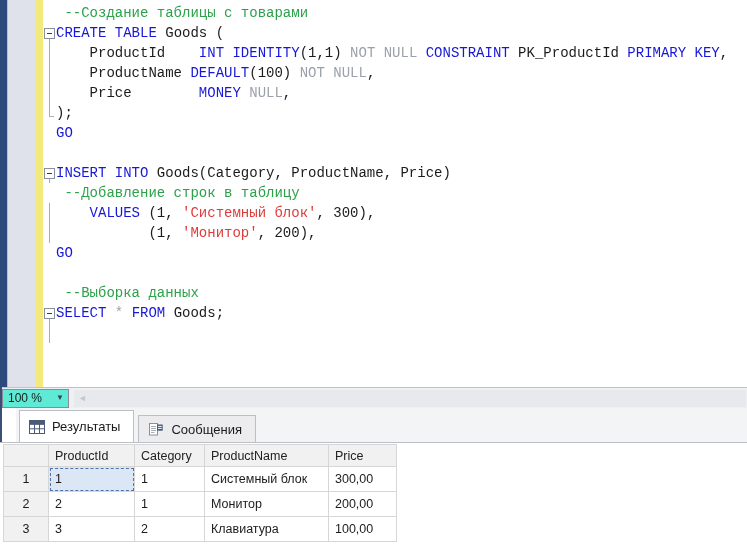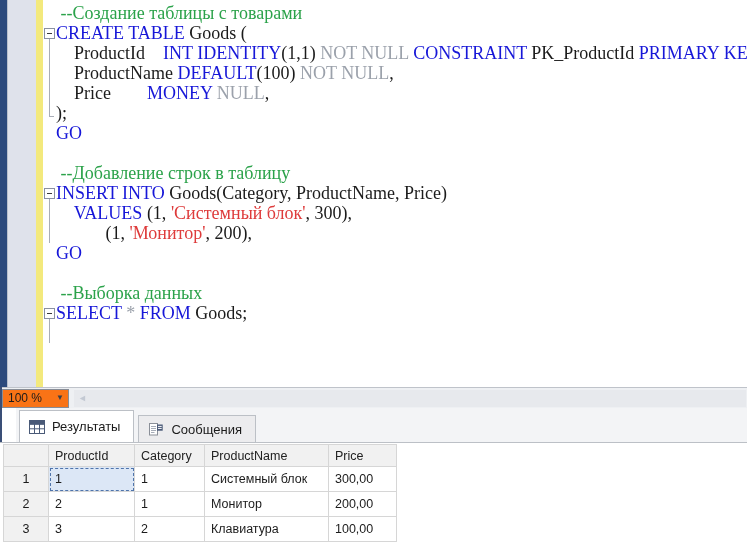--- a/index.html
+++ b/index.html
@@ -9,39 +9,39 @@
   }
   html,body{margin:0;padding:0;}
   body{width:747px;height:560px;background:#fff;font-family:"Liberation Sans",sans-serif;overflow:hidden;}
   .app{position:relative;width:747px;height:560px;background:#fff;overflow:hidden;}
 
   
   .editor{position:absolute;top:0;left:0;width:747px;height:387px;display:flex;background:#fff;overflow:hidden;}
   .edge{width:7px;background:var(--window-edge);border-right:1px solid #b9c0cc;flex:none;}
   .gutter{width:28px;background:var(--margin);flex:none;}
   .changebar{width:7px;background:var(--change-bar);flex:none;}
-  .code{flex:1;padding-top:3px;font-family:Liberation Serif, serif;font-size:18px;line-height:20px;overflow:hidden;}
+  .code{flex:1;padding-top:3px;font-family:Liberation Mono, monospace;font-size:14px;line-height:20px;overflow:hidden;}
   .code-line{display:flex;height:20px;}
   .fold{width:13px;flex:none;position:relative;}
   .fold .fbox{position:absolute;left:1px;top:5px;width:9px;height:9px;background:#fff;border:1px solid #8a91a2;box-sizing:content-box;}
   .fold .fbox::after{content:'';position:absolute;left:2px;top:4px;width:5px;height:1px;background:#3a3a3a;}
   .fold.box::before{content:'';position:absolute;left:6px;top:16px;bottom:0;width:1px;background:#a8adb8;}
   .fold.line::before{content:'';position:absolute;left:6px;top:0;bottom:0;width:1px;background:#a8adb8;}
   .fold.corner::before{content:'';position:absolute;left:6px;top:0;height:14px;width:1px;background:#a8adb8;}
   .fold.corner::after{content:'';position:absolute;left:6px;top:13px;width:5px;height:1px;background:#a8adb8;}
   .txt{white-space:pre;}
   .t-plain{color:var(--plain);}
   .t-keyword{color:var(--keyword);}
   .t-comment{color:var(--comment);}
   .t-gray{color:var(--gray);}
   .t-string{color:var(--string);}
 
   
   .zoomrow{position:absolute;top:387px;left:0;width:747px;height:21px;background:#eef0f3;border-top:1px solid #bfc3ca;display:flex;align-items:center;box-sizing:border-box;}
-  .zoom-combo{width:56px;height:17px;margin-left:2px;background:#f97316;border:1px solid #878c96;display:flex;align-items:center;justify-content:space-between;font-size:12px;color:#1b1b1b;padding:0 4px 0 5px;flex:none;cursor:default;}
+  .zoom-combo{width:56px;height:17px;margin-left:2px;background:#5eead4;border:1px solid #878c96;display:flex;align-items:center;justify-content:space-between;font-size:12px;color:#1b1b1b;padding:0 4px 0 5px;flex:none;cursor:default;}
   .combo-arrow{font-size:8px;color:#3a3f48;line-height:1;}
   .hscroll{flex:1;height:17px;margin:0 1px 0 5px;background:#e7e9ed;position:relative;}
   .scroll-arrow{position:absolute;left:4px;top:3px;font-size:9px;color:#c3c9d3;line-height:11px;}
 
   
   .tabsrow{position:absolute;top:408px;left:16px;width:747px;height:34px;background:#f3f4f6;display:flex;align-items:flex-end;padding-left:3px;box-sizing:border-box;}
   .tab{height:27px;display:flex;align-items:center;gap:7px;padding:0 13px 0 9px;font-size:13px;color:#1b1b1b;background:#ececee;border:1px solid #bcc0c6;border-bottom:none;margin-right:4px;box-sizing:border-box;cursor:default;}
   .tab.active{height:32px;background:#fff;position:relative;z-index:2;}
   .tabicon{flex:none;}
 
@@ -92,28 +92,28 @@
         </div>
         <div class="code-line">
           <div class="fold none"></div>
           <span class="txt"><span class="t-keyword">GO</span></span>
         </div>
         <div class="code-line">
           <div class="fold none"></div>
           <span class="txt"></span>
         </div>
         <div class="code-line">
-          <div class="fold none"></div>
-          <span class="txt"><span class="t-comment"> --Добавление строк в таблицу</span></span>
-        </div>
-        <div class="code-line">
           <div class="fold box">
             <span class="fbox"></span>
           </div>
           <span class="txt"><span class="t-keyword">INSERT INTO</span><span class="t-plain"> Goods(Category, ProductName, Price)</span></span>
+        </div>
+        <div class="code-line">
+          <div class="fold none"></div>
+          <span class="txt"><span class="t-comment"> --Добавление строк в таблицу</span></span>
         </div>
         <div class="code-line">
           <div class="fold line"></div>
           <span class="txt"><span class="t-plain">    </span><span class="t-keyword">VALUES</span><span class="t-plain"> (1, </span><span class="t-string">'Системный блок'</span><span class="t-plain">, 300),</span></span>
         </div>
         <div class="code-line">
           <div class="fold line"></div>
           <span class="txt"><span class="t-plain">           (1, </span><span class="t-string">'Монитор'</span><span class="t-plain">, 200),</span></span>
         </div>
         <div class="code-line">

